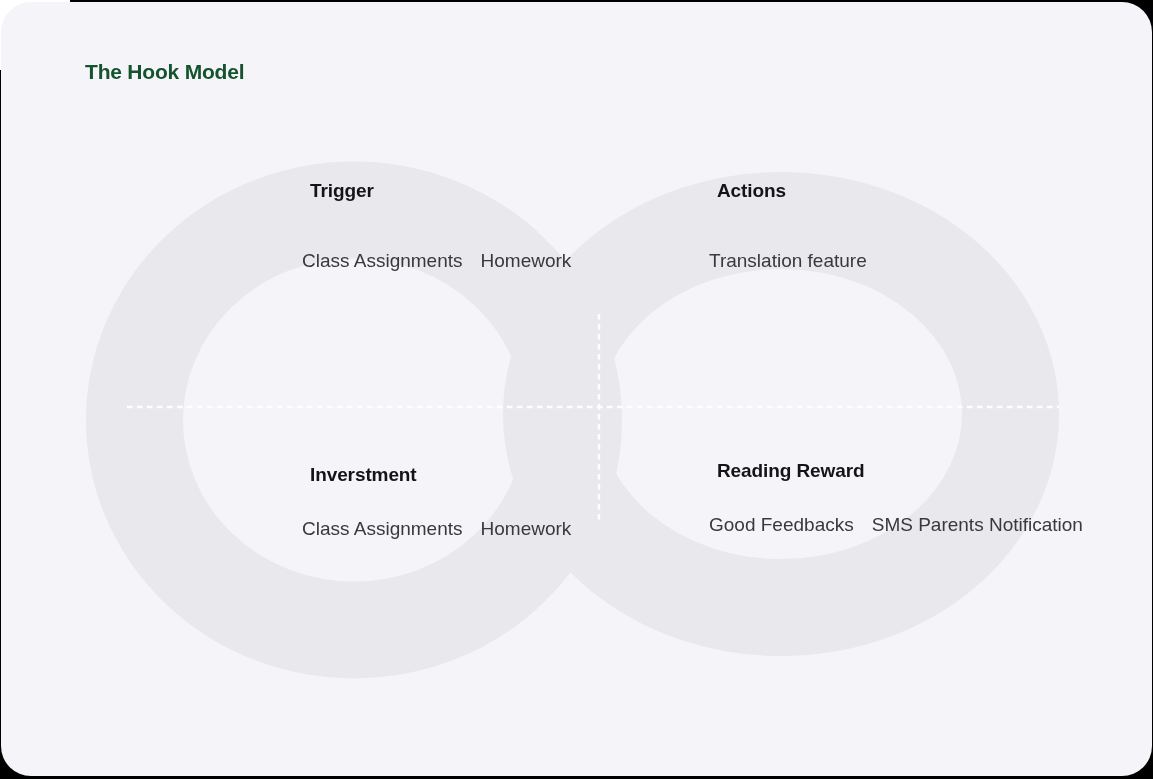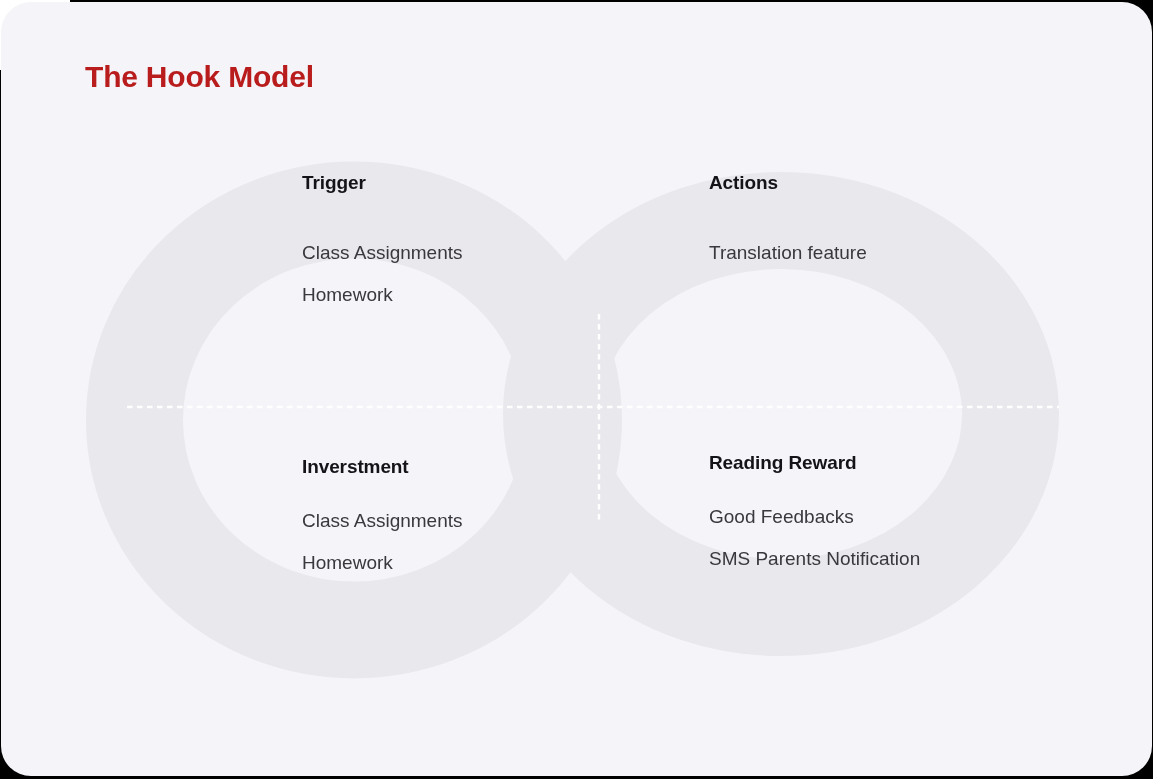--- a/index.html
+++ b/index.html
@@ -37,40 +37,40 @@
     left: 0; top: 0;
     width: 1153px;
     height: 779px;
     display: block;
   }
   .page-title {
     position: absolute;
     left: 84px;
     top: 58px;
     margin: 0;
-    font-size: 30px;
+    font-size: 21px;
     font-weight: 700;
     letter-spacing: -0.2px;
-    color: #b91c1c;
+    color: #14532d;
   }
   .quad {
     position: absolute;
     margin: 0;
   }
   .quad h2 {
-    margin: 0;
+    margin: 8px;
     font-size: 19px;
     line-height: 24px;
     font-weight: 700;
     letter-spacing: -0.1px;
     color: #141418;
   }
   .quad .items {
     display: flex;
-    flex-direction: column;
+    flex-direction: row;
     gap: 18px;
   }
   .quad .item {
     font-size: 19px;
     line-height: 24px;
     font-weight: 400;
     color: #38383e;
     white-space: nowrap;
   }
   .q-top .items    { margin-top: 46px; }

